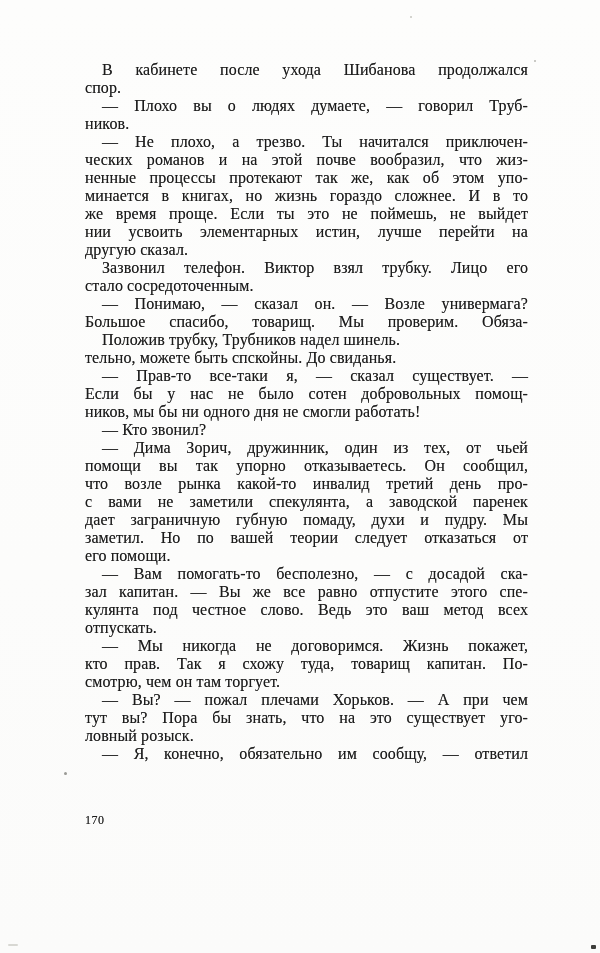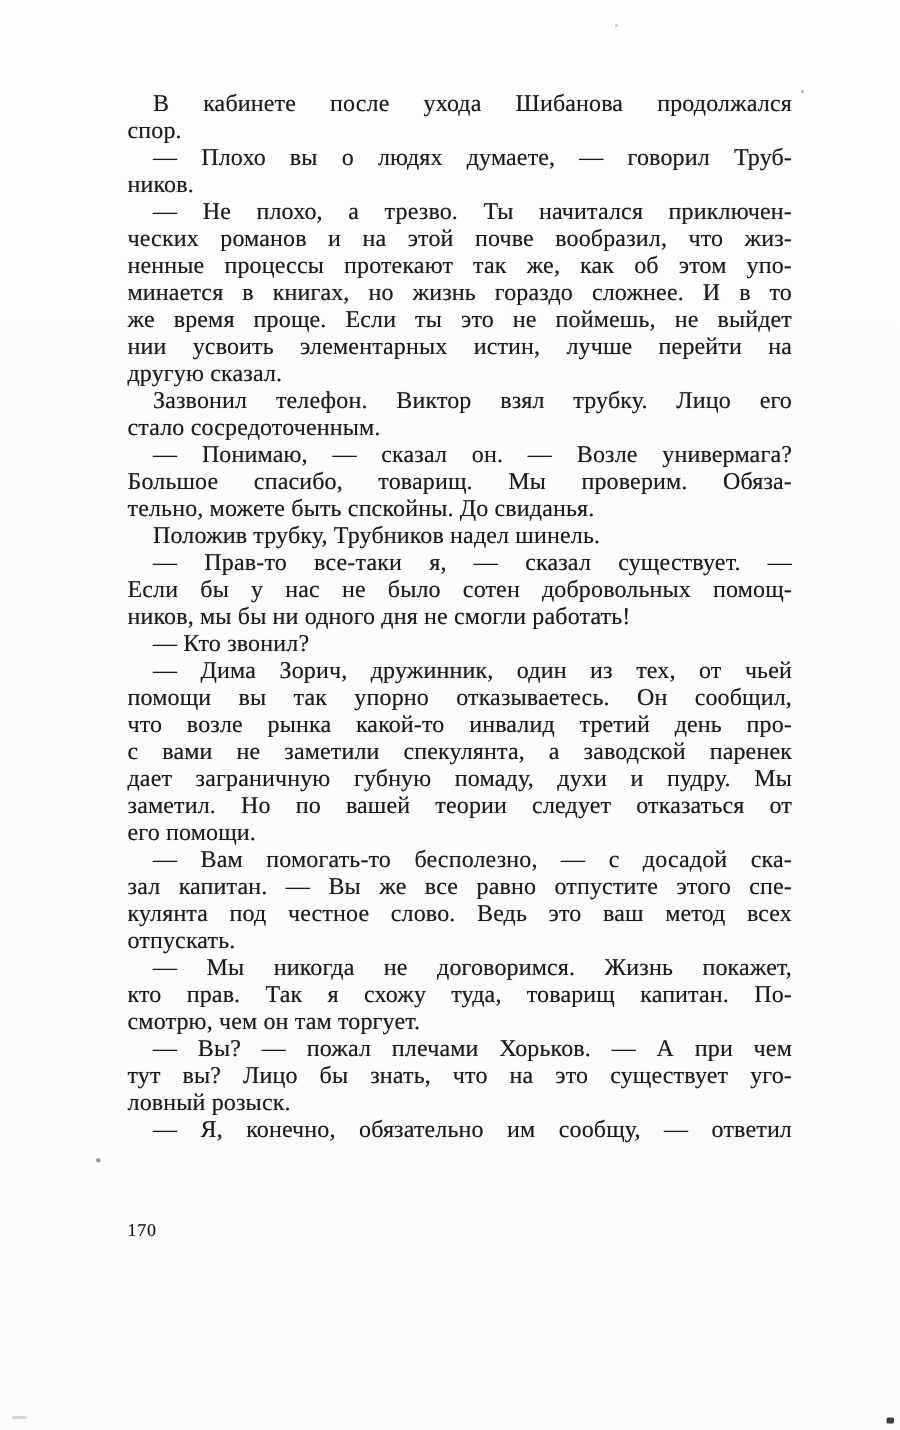--- a/index.html
+++ b/index.html
@@ -77,42 +77,42 @@
       <div class="line just">ческих романов и на этой почве вообразил, что жиз-</div>
       <div class="line just">ненные процессы протекают так же, как об этом упо-</div>
       <div class="line just">минается в книгах, но жизнь гораздо сложнее. И в то</div>
       <div class="line just">же время проще. Если ты это не поймешь, не выйдет</div>
       <div class="line just">нии усвоить элементарных истин, лучше перейти на</div>
       <div class="line flush">другую сказал.</div>
       <div class="line just indent">Зазвонил телефон. Виктор взял трубку. Лицо его</div>
       <div class="line flush">стало сосредоточенным.</div>
       <div class="line just indent">— Понимаю, — сказал он. — Возле универмага?</div>
       <div class="line just">Большое спасибо, товарищ. Мы проверим. Обяза-</div>
+      <div class="line flush indent">Положив трубку, Трубников надел шинель.</div>
       <div class="line flush">тельно, можете быть спскойны. До свиданья.</div>
-      <div class="line flush indent">Положив трубку, Трубников надел шинель.</div>
       <div class="line just indent">— Прав-то все-таки я, — сказал существует. —</div>
       <div class="line just">Если бы у нас не было сотен добровольных помощ-</div>
       <div class="line flush">ников, мы бы ни одного дня не смогли работать!</div>
       <div class="line flush indent">— Кто звонил?</div>
       <div class="line just indent">— Дима Зорич, дружинник, один из тех, от чьей</div>
       <div class="line just">помощи вы так упорно отказываетесь. Он сообщил,</div>
       <div class="line just">что возле рынка какой-то инвалид третий день про-</div>
       <div class="line just">с вами не заметили спекулянта, а заводской паренек</div>
       <div class="line just">дает заграничную губную помаду, духи и пудру. Мы</div>
       <div class="line just">заметил. Но по вашей теории следует отказаться от</div>
       <div class="line flush">его помощи.</div>
       <div class="line just indent">— Вам помогать-то бесполезно, — с досадой ска-</div>
       <div class="line just">зал капитан. — Вы же все равно отпустите этого спе-</div>
       <div class="line just">кулянта под честное слово. Ведь это ваш метод всех</div>
       <div class="line flush">отпускать.</div>
       <div class="line just indent">— Мы никогда не договоримся. Жизнь покажет,</div>
       <div class="line just">кто прав. Так я схожу туда, товарищ капитан. По-</div>
       <div class="line flush">смотрю, чем он там торгует.</div>
       <div class="line just indent">— Вы? — пожал плечами Хорьков. — А при чем</div>
-      <div class="line just">тут вы? Лицо бы знать, что на это существует уго-</div>
+      <div class="line just">тут вы? Пора бы знать, что на это существует уго-</div>
       <div class="line flush">ловный розыск.</div>
       <div class="line just indent">— Я, конечно, обязательно им сообщу, — ответил</div>
     </div>
   <div class="page-number">170</div>
   <div class="speck s1"></div>
   <div class="speck s2"></div>
   <div class="speck s3"></div>
   <div class="speck s4"></div>
   <div class="speck s5"></div>
 </div>

